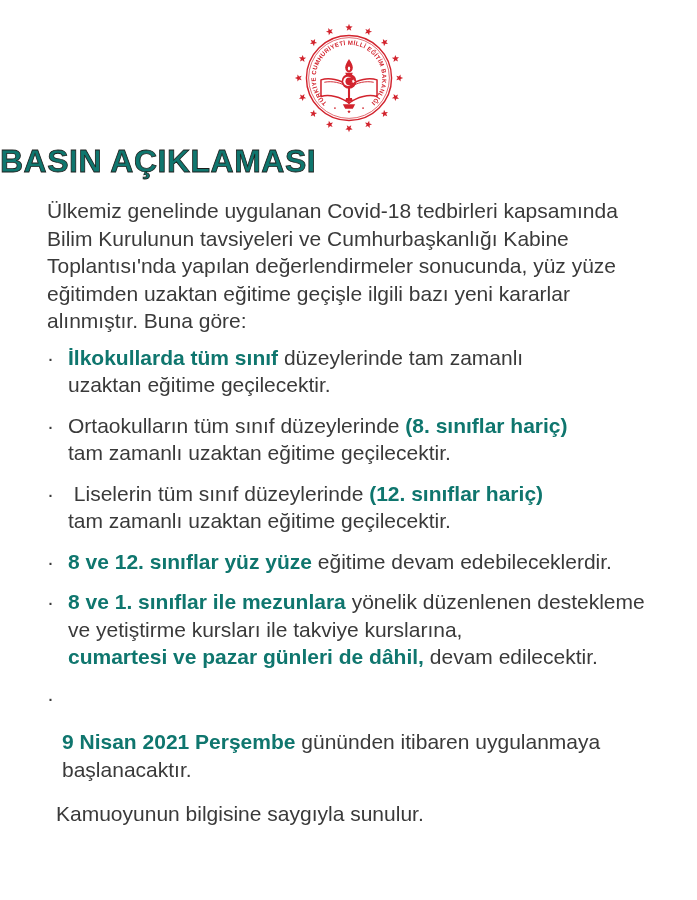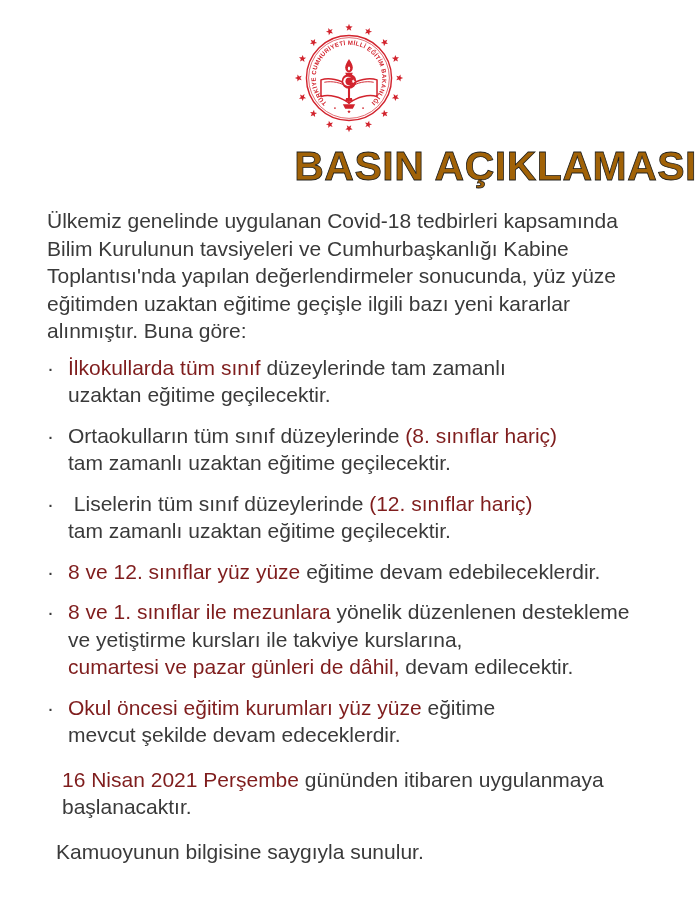--- a/index.html
+++ b/index.html
@@ -25,37 +25,37 @@
     margin: 21px auto 0 auto;
   }
   .seal-wrap svg {
     display: block;
     width: 114px;
     height: 114px;
   }
   
   h1.press-title {
     margin: 8px 0 0 0;
-    text-align: right;
-    font-size: 41px;
+    text-align: left;
+    font-size: 32px;
     font-weight: 700;
     letter-spacing: 0.5px;
-    color: #a16207;
+    color: #0f766e;
     -webkit-text-stroke: 0.8px #1d1d1b;
     font-family: "Liberation Sans", sans-serif;
   }
   
   .content {
     padding: 0 30px 0 47px;
     font-size: 21px;
     line-height: 27.5px;
   }
   .content b {
-    font-weight: 400;
-    color: #7f1d1d;
+    font-weight: 700;
+    color: #0f766e;
   }
   .runs {
     white-space: pre-wrap;
   }
   p.intro {
     margin: 17px 0 0 0;
   }
   ul.bullets {
     list-style: none;
     margin: 9px 0 0 0;
@@ -175,22 +175,20 @@
           <span class="runs"><b>8 ve 12. sınıflar yüz yüze</b><span> eğitime devam edebileceklerdir.</span></span>
         </li>
         <li>
           <span class="marker">·</span>
           <span class="runs"><b>8 ve 1. sınıflar ile mezunlara</b><span> yönelik düzenlenen destekleme
 ve yetiştirme kursları ile takviye kurslarına,
 </span><b>cumartesi ve pazar günleri de dâhil,</b><span> devam edilecektir.</span></span>
         </li>
         <li>
           <span class="marker">·</span>
-          <span class="runs"><b>Okul öncesi eğitim kurumları yüz yüze</b><span> eğitime
-mevcut şekilde devam edeceklerdir.</span></span>
         </li>
       </ul>
-    <p class="closing runs"><b>16 Nisan 2021 Perşembe</b><span> gününden itibaren uygulanmaya
+    <p class="closing runs"><b>9 Nisan 2021 Perşembe</b><span> gününden itibaren uygulanmaya
 başlanacaktır.</span></p>
     <p class="signoff runs"><span>Kamuoyunun bilgisine saygıyla sunulur.</span></p>
   </div>
 
 </div>
 
 </body></html>

